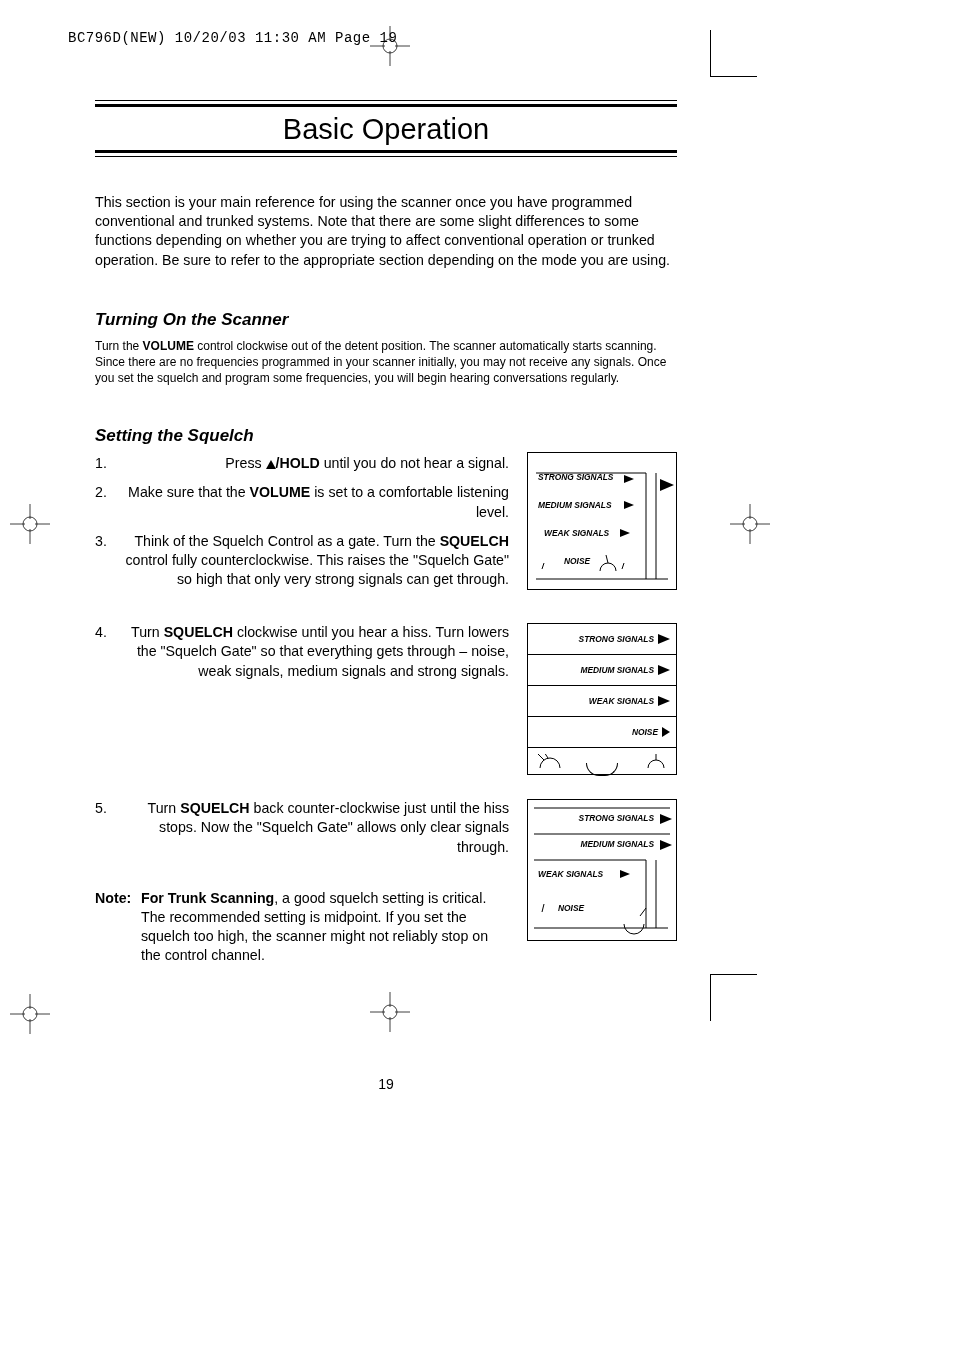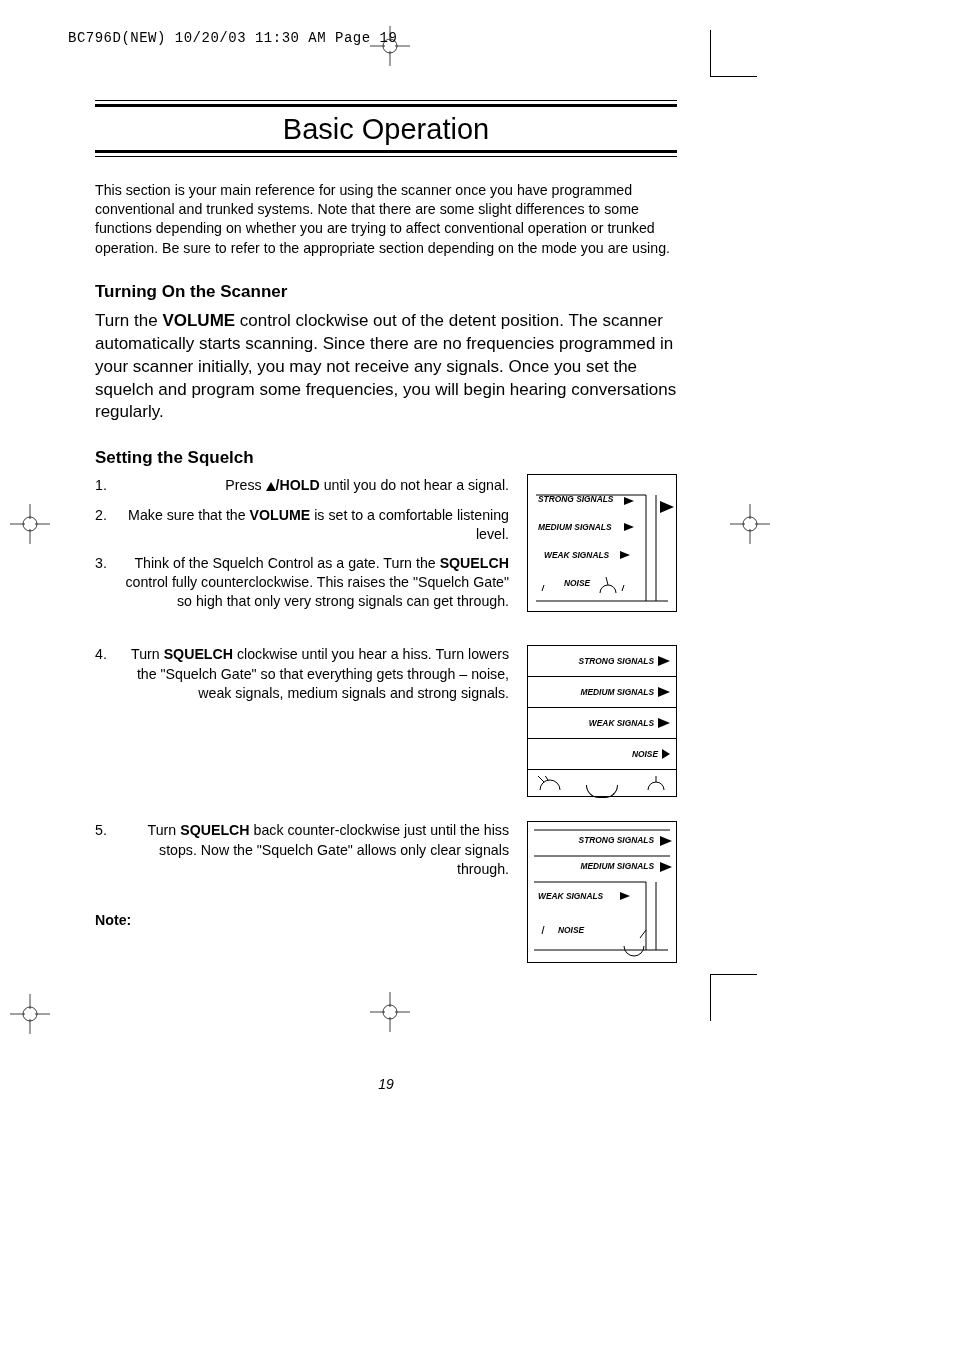--- a/index.html
+++ b/index.html
@@ -86,31 +86,32 @@
     border-top: 3px solid #000;
     margin: 2px 0 0 0;
   }
   .title {
     text-align: center;
     font-size: 29px;
     font-weight: normal;
     margin: 0 0 4px 0;
   }
   .intro {
-    margin-top: 24px;
+    margin-top: 36px;
     font-size: 14.2px;
     line-height: 1.35;
   }
   .section-h {
     font-size: 17px;
     font-weight: bold;
-    margin: 24px 0 8px 0;
+    font-style: italic;
+    margin: 40px 0 8px 0;
   }
   .body-text {
-    font-size: 17px;
+    font-size: 12px;
     line-height: 1.35;
     margin: 0 0 10px 0;
   }
   .bold { font-weight: bold; }
   .list-block {
     margin-top: 8px;
   }
   .list-row {
     display: flex;
     font-size: 14.2px;
@@ -160,21 +161,20 @@
     font-style: italic;
     line-height: 1;
   }
   .page-num {
     position: absolute;
     top: 976px;
     left: 0;
     width: 100%;
     text-align: center;
     font-size: 14px;
-    font-style: italic;
   }
 
   
   .fig1 { width: 148px; height: 130px; padding: 6px 0 0 0; position: relative; margin-top: -2px; }
   .fig-arrow-r {
     width:0;height:0;border-top:4px solid transparent;border-bottom:4px solid transparent;border-left:10px solid #000;display:inline-block;
   }
   .fig-arrow-rb {
     width:0;height:0;border-top:5px solid transparent;border-bottom:5px solid transparent;border-left:12px solid #000;display:inline-block;
   }
@@ -357,20 +357,23 @@
       <div class="with-fig" style="margin-top:24px">
         <div class="text-col">
           <div class="list-row mb-alt">
             <div class="num">5.</div>
             <div class="li-text">
               <span>Turn </span><span class="bold">SQUELCH</span><span> back counter-clockwise just until the hiss stops. Now the "Squelch Gate" allows only clear signals through.</span>
             </div>
           </div>
           <div class="note-row">
             <div class="note-label">Note:</div>
+            <div class="note-text">
+              <span class="bold">For Trunk Scanning</span><span>, a good squelch setting is critical. The recommended setting is midpoint. If you set the squelch too high, the scanner might not reliably stop on the control channel.</span>
+            </div>
           </div>
         </div>
         <div class="right-col">
           <div class="figure fig3">
             <svg width="148" height="140" viewBox="0 0 148 140" style="position:absolute;left:0;top:0">
 
               <line x1="6" y1="8" x2="142" y2="8" stroke="#000"></line>
               <line x1="6" y1="34" x2="142" y2="34" stroke="#000"></line>
 
               <line x1="6" y1="60" x2="118" y2="60" stroke="#000"></line>

